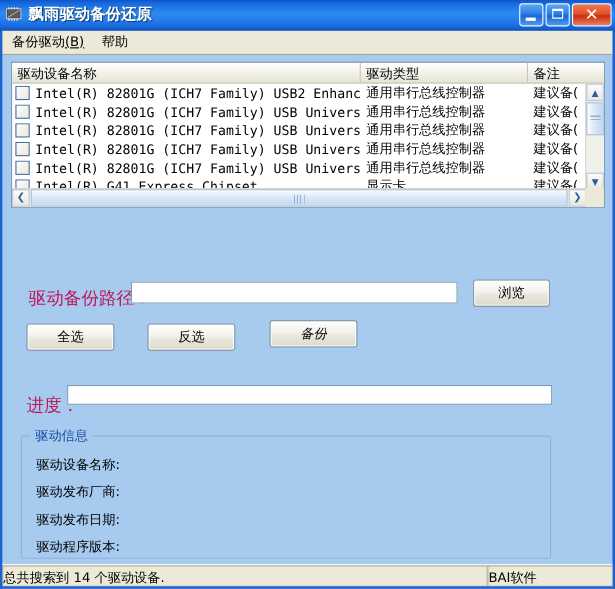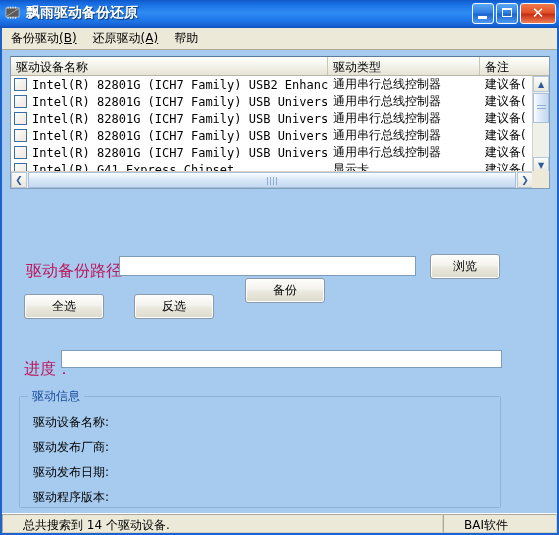--- a/index.html
+++ b/index.html
@@ -252,21 +252,21 @@
     box-sizing: border-box;
     font-size: 12px; color: #000;
     display: flex; align-items: center; justify-content: center;
     cursor: default;
     font-family: "DejaVu Sans", sans-serif;
     box-shadow: inset 0 0 0 1px #ffffff;
   }
   .btn-browse { position: absolute; left: 428px; top: 204px; width: 70px; height: 25px; }
   .btn-all    { position: absolute; left: 22px;  top: 244px; width: 80px; height: 25px; }
   .btn-inv    { position: absolute; left: 132px; top: 244px; width: 80px; height: 25px; }
-  .btn-backup { position: absolute; left: 243px; top: 228px; width: 80px; height: 25px; }
+  .btn-backup { position: absolute; left: 243px; top: 241px; width: 80px; height: 25px; font-style: italic; }
 
   
   .prog-label { position: absolute; left: 22px; top: 309px; text-align: center; }
   .prog-bar {
     position: absolute; left: 59px; top: 300px;
     width: 441px; height: 18px;
     background: #ffffff;
     border: 1px solid #7f9db9;
     box-sizing: border-box;
   }
@@ -303,21 +303,21 @@
     border-top: 1px solid #ffffff;
     box-sizing: border-box;
     display: flex;
   }
   .sb-pane {
     height: 100%;
     border: 1px solid #d4d0c0;
     border-top-color: #aca899; border-left-color: #aca899;
     box-sizing: border-box;
     font-size: 12px; color: #000;
-    padding: 2px 0 0 20px;
+    padding: 2px 0 0 0;
     white-space: nowrap;
     font-family: "DejaVu Sans", sans-serif;
     cursor: default;
   }
   .sb-pane.main { width: 441px; }
   .sb-pane.right { width: 114px; }
 
   
   .frame-l { position: absolute; left: 0; top: 28px; width: 2px; height: 507px; background: #1b63cf; }
   .frame-r { position: absolute; right: 0; top: 28px; width: 2px; height: 507px; background: #1b63cf; }
@@ -353,21 +353,20 @@
         <div class="maxbox"></div>
       </div>
       <div class="winbtn close">
         <div class="closex">✕</div>
       </div>
     </div>
   </div>
 
   <div class="menubar">
     <div class="menuitem"><span>备份驱动</span><span class="acc">(B)</span></div>
-    <div class="menuitem"><span>还原驱动</span><span class="acc">(A)</span></div>
     <div class="menuitem"><span>帮助</span></div>
   </div>
 
   <div class="client">
 
     <div class="listwrap">
       <div class="lv-header">
         <div class="lv-h c0">驱动设备名称</div>
         <div class="lv-h c1">驱动类型</div>
         <div class="lv-h c2">备注</div>

